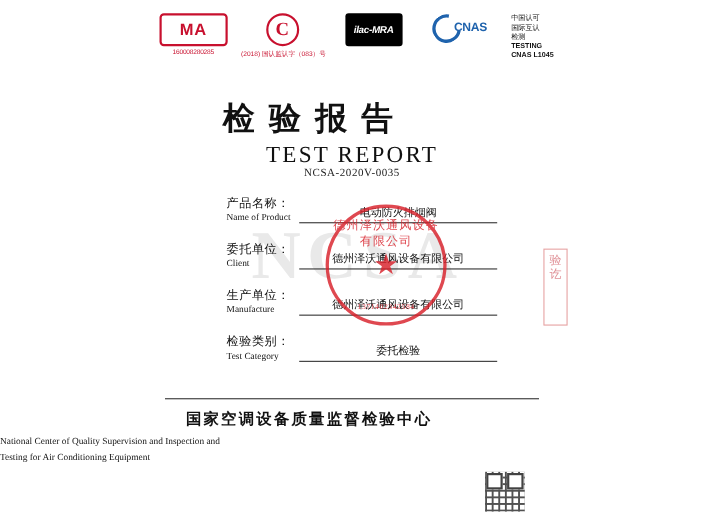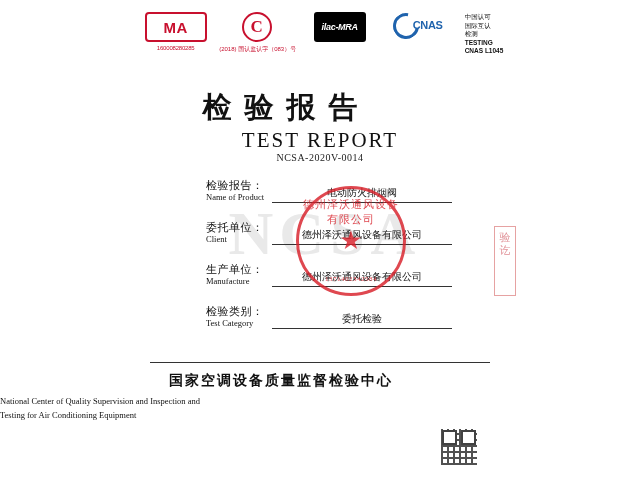--- a/index.html
+++ b/index.html
@@ -436,27 +436,27 @@
       <div class="bold">TESTING</div>
       <div class="bold">CNAS L1045</div>
     </div>
 
   </div>
 
   <div class="watermark">NCSA</div>
 
   <div class="title-cn">检验报告</div>
   <div class="title-en">TEST REPORT</div>
-  <div class="report-no">NCSA-2020V-0014</div>
+  <div class="report-no">NCSA-2020V-0035</div>
 
   <div class="fields">
 
     <div class="field-row">
       <div class="field-label">
-        <span class="cn">检验报告：</span>
+        <span class="cn">产品名称：</span>
         <span class="en">Name of Product</span>
       </div>
       <div class="field-value">电动防火排烟阀</div>
       <div class="field-line"></div>
     </div>
 
     <div class="field-row">
       <div class="field-label">
         <span class="cn">委托单位：</span>
         <span class="en">Client</span>

